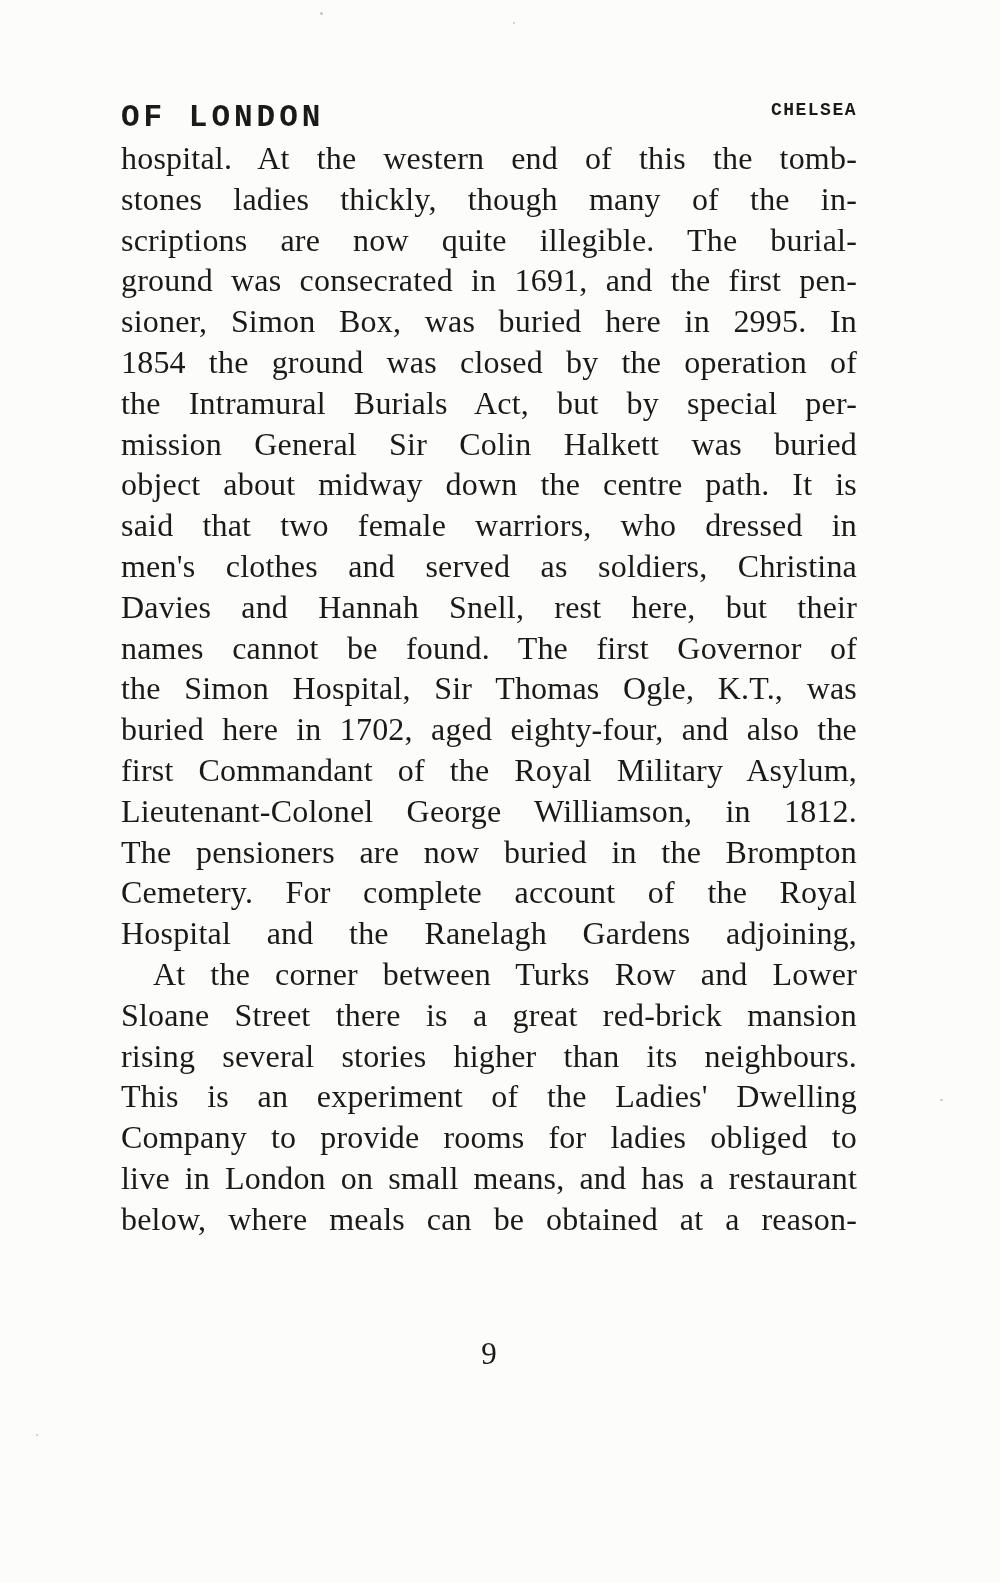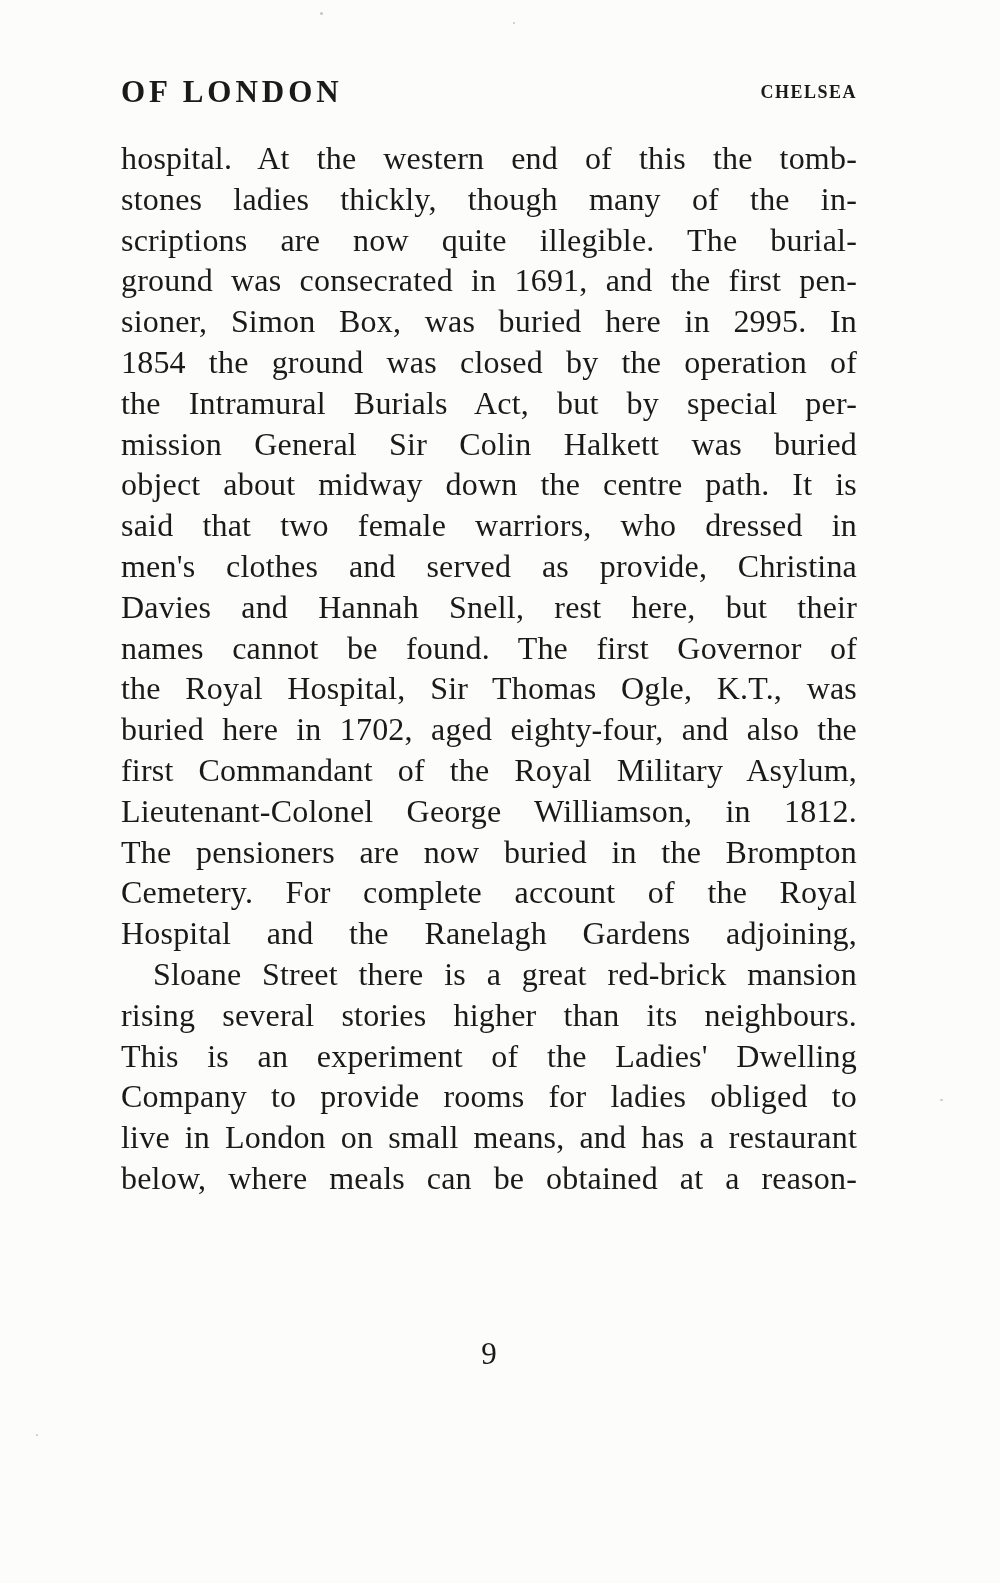--- a/index.html
+++ b/index.html
@@ -12,26 +12,27 @@
     width: 1000px;
     height: 1583px;
     margin: 0 auto;
     background: #fcfcfa;
     font-family: "Liberation Serif", "DejaVu Serif", serif;
     color: #1a1a18;
     overflow: hidden;
   }
   .running-header {
     position: absolute;
-    top: 74px;
+    top: 100px;
     left: 121px;
     width: 736px;
     display: flex;
     justify-content: space-between;
-    align-items: center;
+    align-items: flex-start;
+    font-family: Liberation Mono, monospace;
   }
   .running-title {
     font-size: 31px;
     font-weight: bold;
     letter-spacing: 4px;
   }
   .section-title {
     font-size: 18px;
     font-weight: bold;
     letter-spacing: 1.5px;
@@ -99,32 +100,33 @@
         <div class="line">hospital.  At the western end of this the tomb-</div>
         <div class="line">stones ladies thickly, though many of the in-</div>
         <div class="line">scriptions are now quite illegible.  The burial-</div>
         <div class="line">ground was consecrated in 1691, and the first pen-</div>
         <div class="line">sioner, Simon Box, was buried here in 2995.  In</div>
         <div class="line">1854 the ground was closed by the operation of</div>
         <div class="line">the Intramural Burials Act, but by special per-</div>
         <div class="line">mission General Sir Colin Halkett was buried</div>
         <div class="line">object about midway down the centre path.  It is</div>
         <div class="line">said that two female warriors, who dressed in</div>
-        <div class="line">men's clothes and served as provide, Christina</div>
+        <div class="line">men's clothes and served as soldiers, Christina</div>
         <div class="line">Davies and Hannah Snell, rest here, but their</div>
         <div class="line">names cannot be found.  The first Governor of</div>
-        <div class="line">the Royal Hospital, Sir Thomas Ogle, K.T., was</div>
+        <div class="line">the Simon Hospital, Sir Thomas Ogle, K.T., was</div>
         <div class="line">buried here in 1702, aged eighty-four, and also the</div>
         <div class="line">first Commandant of the Royal Military Asylum,</div>
         <div class="line">Lieutenant-Colonel George Williamson, in 1812.</div>
         <div class="line">The pensioners are now buried in the Brompton</div>
         <div class="line">Cemetery.  For complete account of the Royal</div>
         <div class="line">Hospital and the Ranelagh Gardens adjoining,</div>
       </div>
       <div class="paragraph indent">
+        <div class="line">At the corner between Turks Row and Lower</div>
         <div class="line">Sloane Street there is a great red-brick mansion</div>
         <div class="line">rising several stories higher than its neighbours.</div>
         <div class="line">This is an experiment of the Ladies' Dwelling</div>
         <div class="line">Company to provide rooms for ladies obliged to</div>
         <div class="line">live in London on small means, and has a restaurant</div>
         <div class="line">below, where meals can be obtained at a reason-</div>
       </div>
     </div>
 
   <div class="page-number">9</div>

